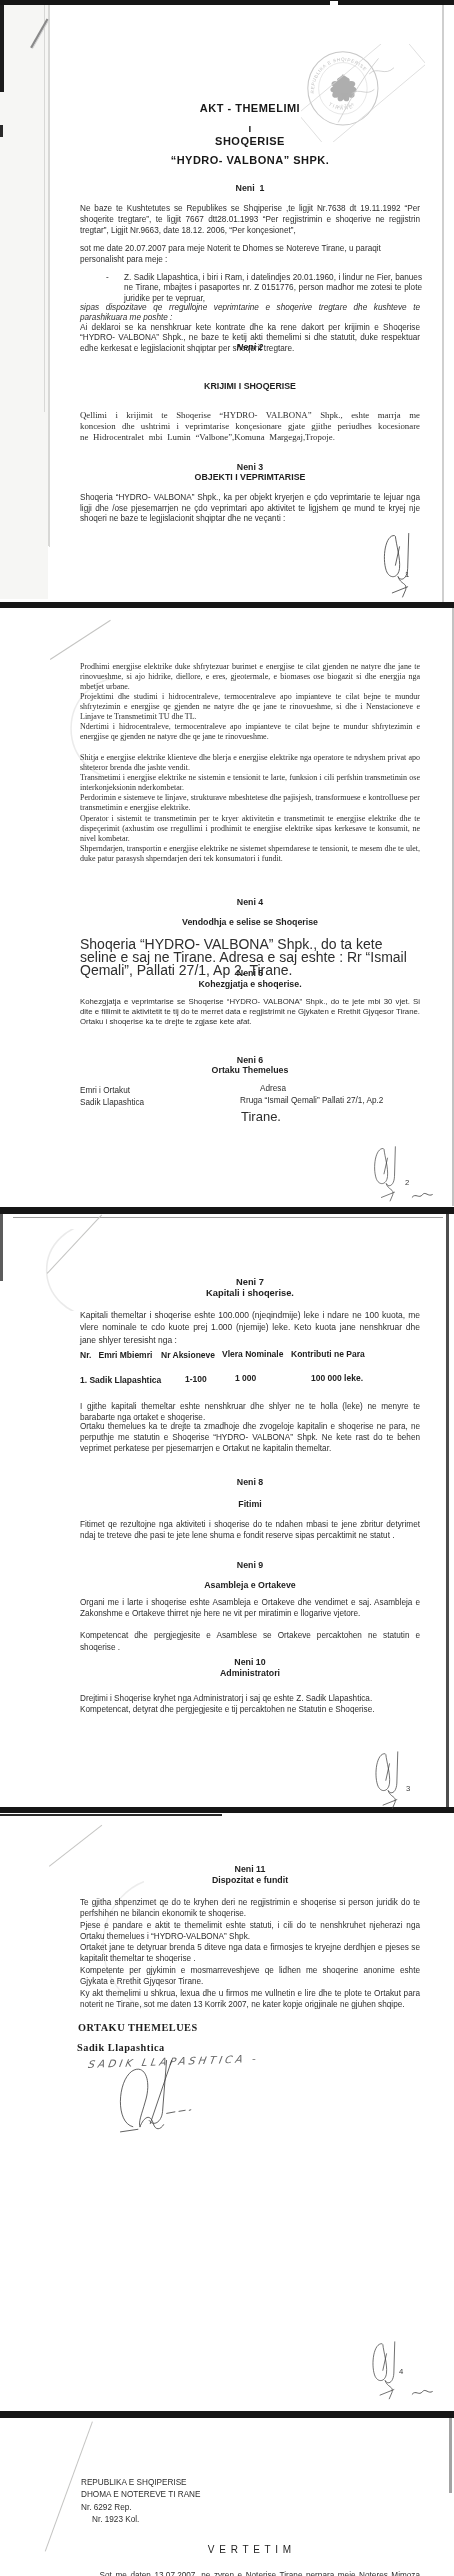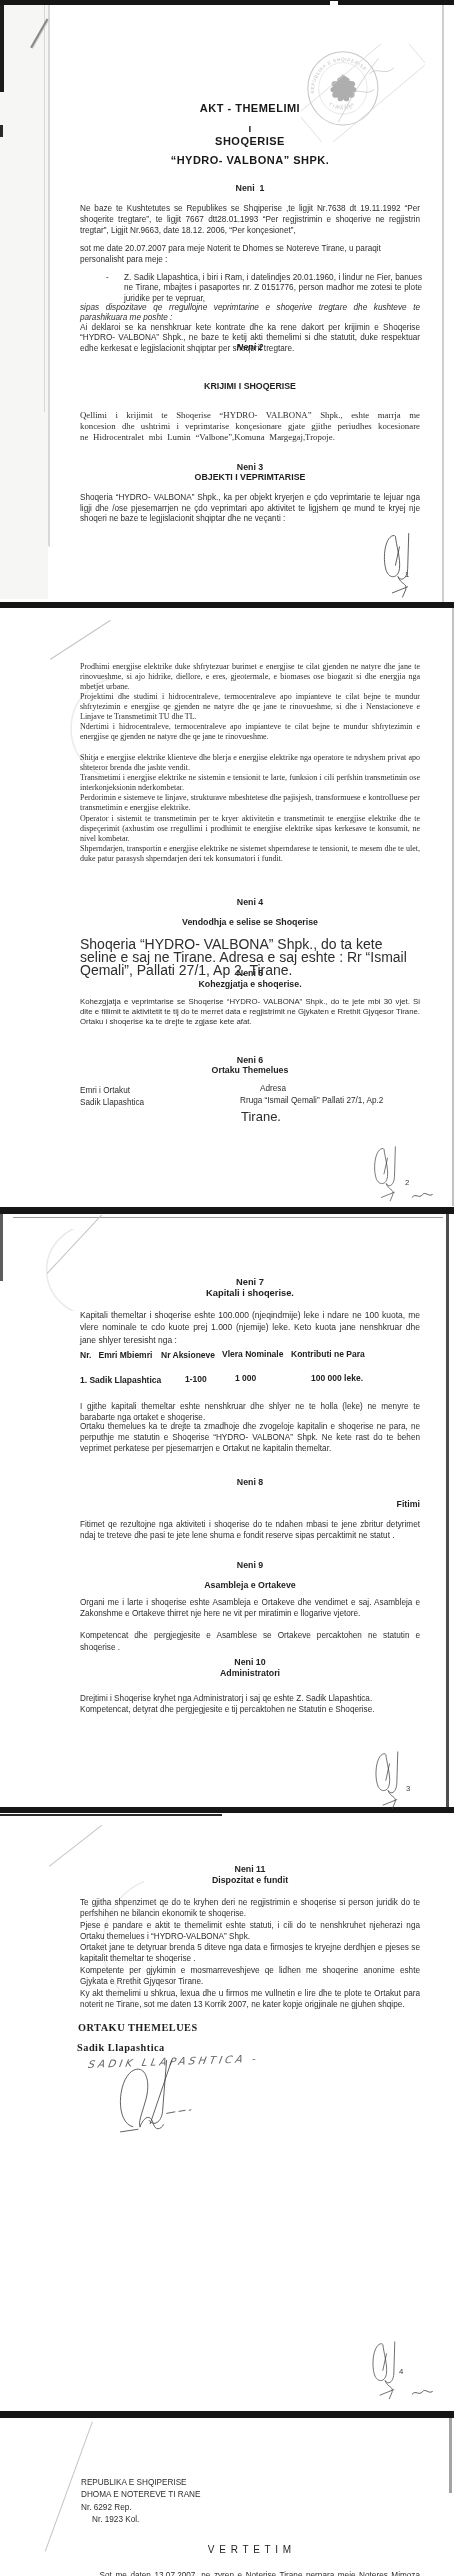--- a/index.html
+++ b/index.html
@@ -189,21 +189,21 @@
       <span class="tablecell" style="left:0;top:25px;">1. Sadik Llapashtica</span>
       <span class="tablecell" style="left:105px;top:24px;">1-100</span>
       <span class="tablecell" style="left:155px;top:23px;">1 000</span>
       <span class="tablecell" style="left:231px;top:23px;">100 000 leke.</span>
     </div>
 
     <div class="body-text" style="top:1401px;height:23px;line-height:11.3px;">I gjithe kapitali themeltar eshte nenshkruar dhe shlyer ne te holla (leke) ne menyre te barabarte nga ortaket e shoqerise.</div>
     <div class="body-text" style="top:1422px;height:33px;line-height:10.8px;">Ortaku themelues ka te drejte ta zmadhoje dhe  zvogeloje kapitalin e shoqerise ne para, ne perputhje me statutin e Shoqerise  “HYDRO- VALBONA”  Shpk. Ne kete rast do te behen veprimet perkatese per  pjesemarrjen e Ortakut ne kapitalin themeltar.</div>
 
     <div class="heading" style="top:1477px;">Neni 8</div>
-    <div class="heading" style="top:1499px;text-align:right;">Fitimi</div>
+    <div class="heading" style="top:1499px;">Fitimi</div>
     <div class="body-text" style="top:1519px;height:34px;line-height:11.3px;">Fitimet qe rezultojne nga aktiviteti i shoqerise do te ndahen mbasi te jene zbritur detyrimet ndaj te treteve dhe pasi te jete lene shuma e fondit reserve sipas percaktimit ne statut .</div>
 
     <div class="heading" style="top:1560px;">Neni 9</div>
     <div class="heading" style="top:1580px;">Asambleja e Ortakeve</div>
     <div class="body-text" style="top:1597px;height:34px;line-height:11.3px;">Organi me i larte i shoqerise eshte Asambleja e Ortakeve dhe vendimet e saj. Asambleja e Zakonshme e Ortakeve thirret nje here ne vit per miratimin e llogarive vjetore.</div>
     <div class="body-text" style="top:1630px;height:24px;line-height:12px;">Kompetencat dhe pergjegjesite e Asamblese se Ortakeve percaktohen ne statutin e shoqerise .</div>
 
     <div class="heading" style="top:1657px;">Neni 10</div>
     <div class="heading" style="top:1668px;">Administratori</div>
     <div class="body-text" style="top:1693px;height:23px;line-height:11.3px;text-align:left;">Drejtimi i Shoqerise kryhet nga Administratorj i saj qe eshte Z. Sadik Llapashtica. Kompetencat, detyrat dhe pergjegjesite e tij percaktohen ne Statutin e Shoqerise.</div>

